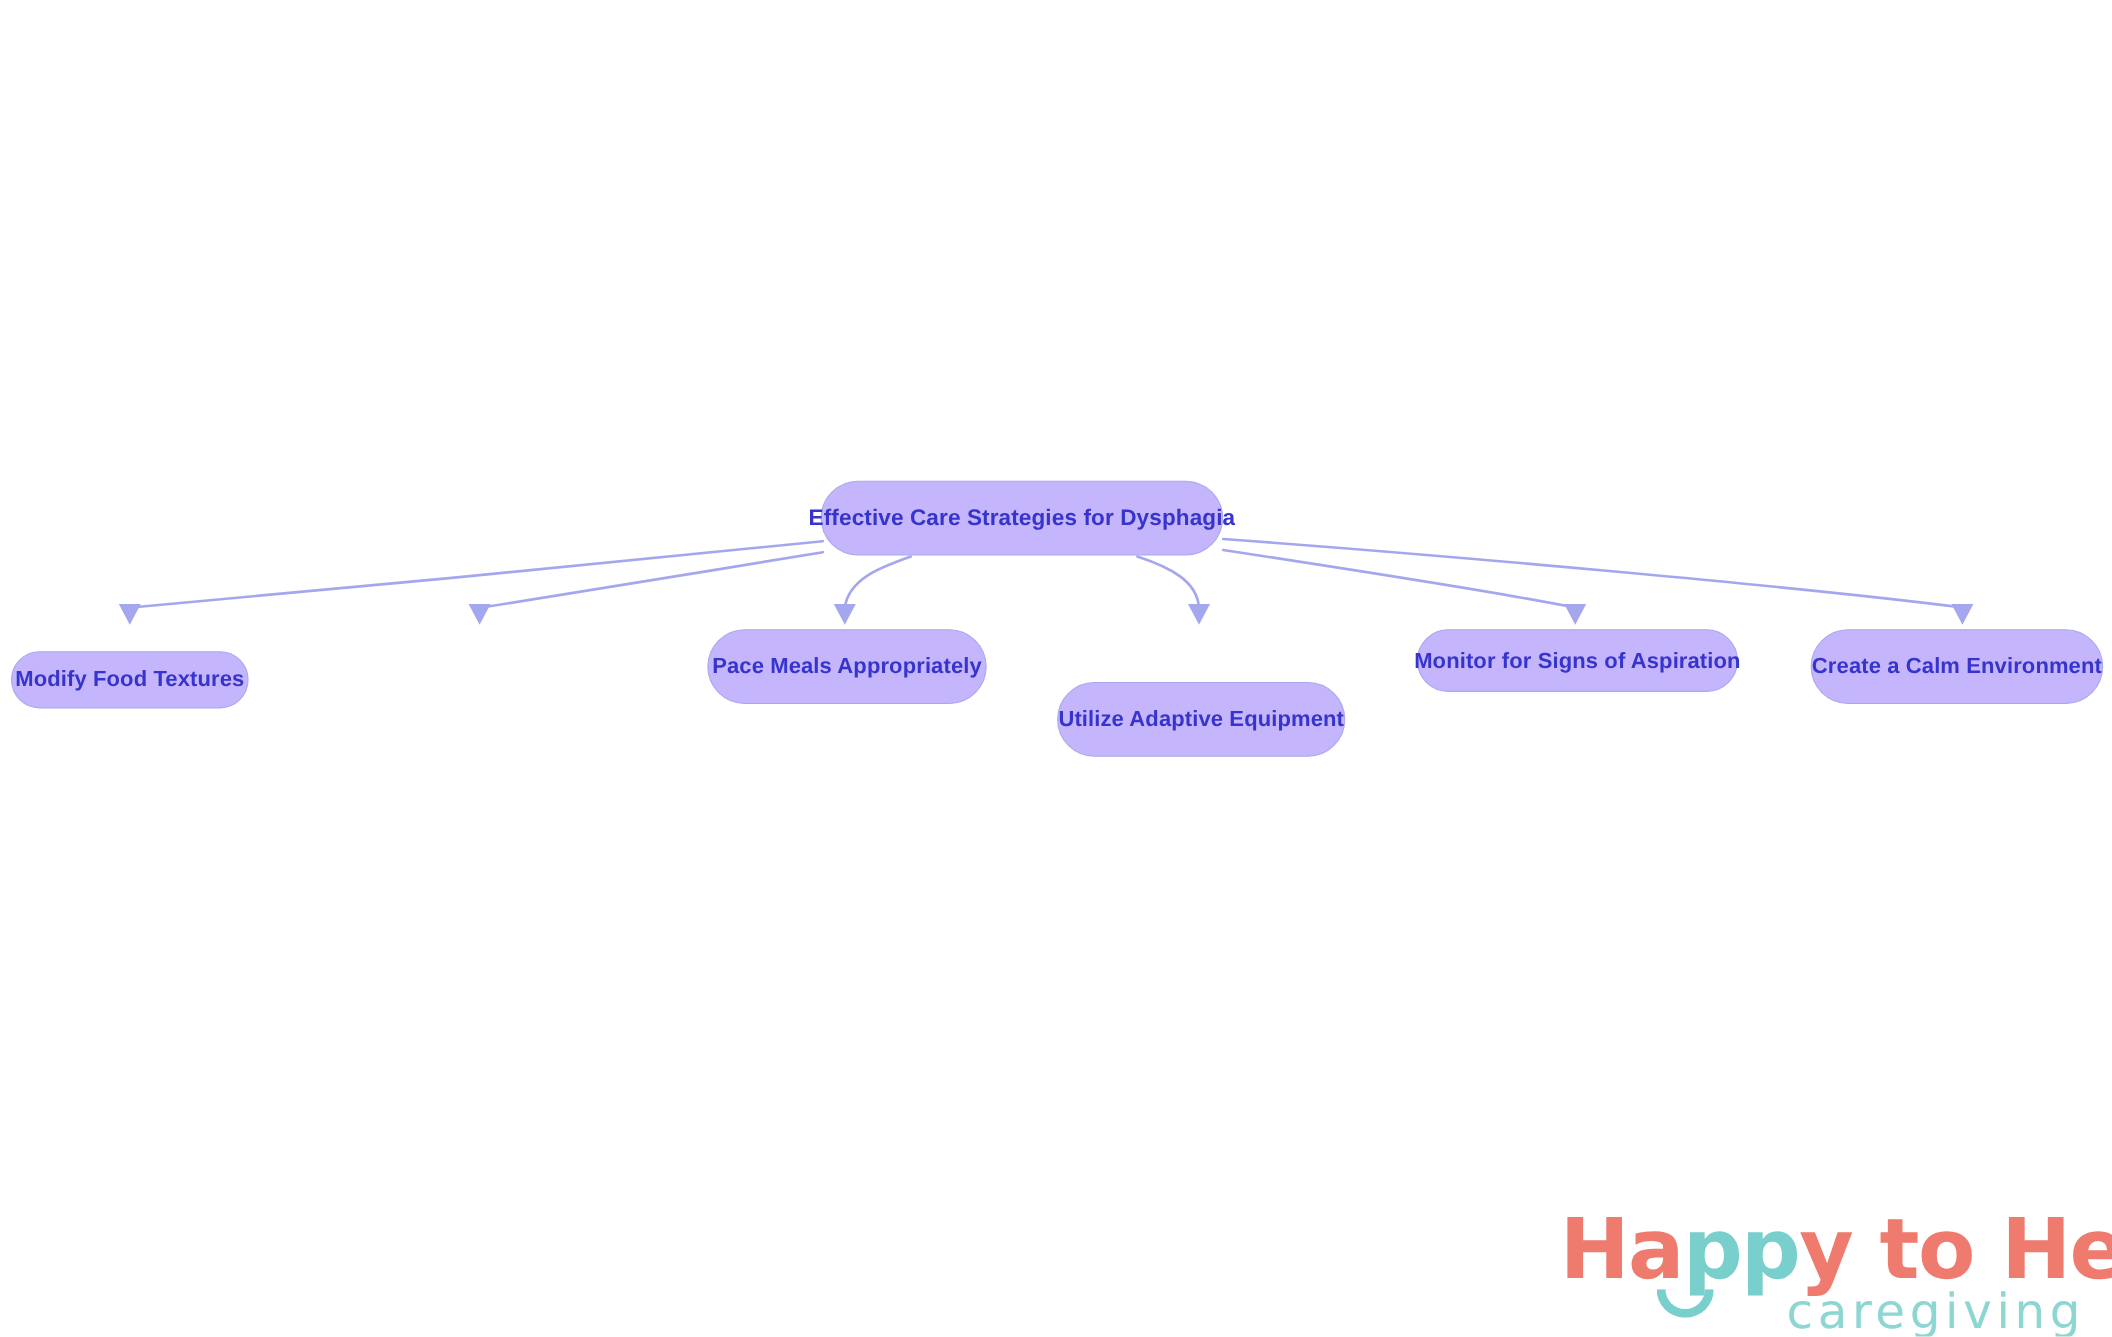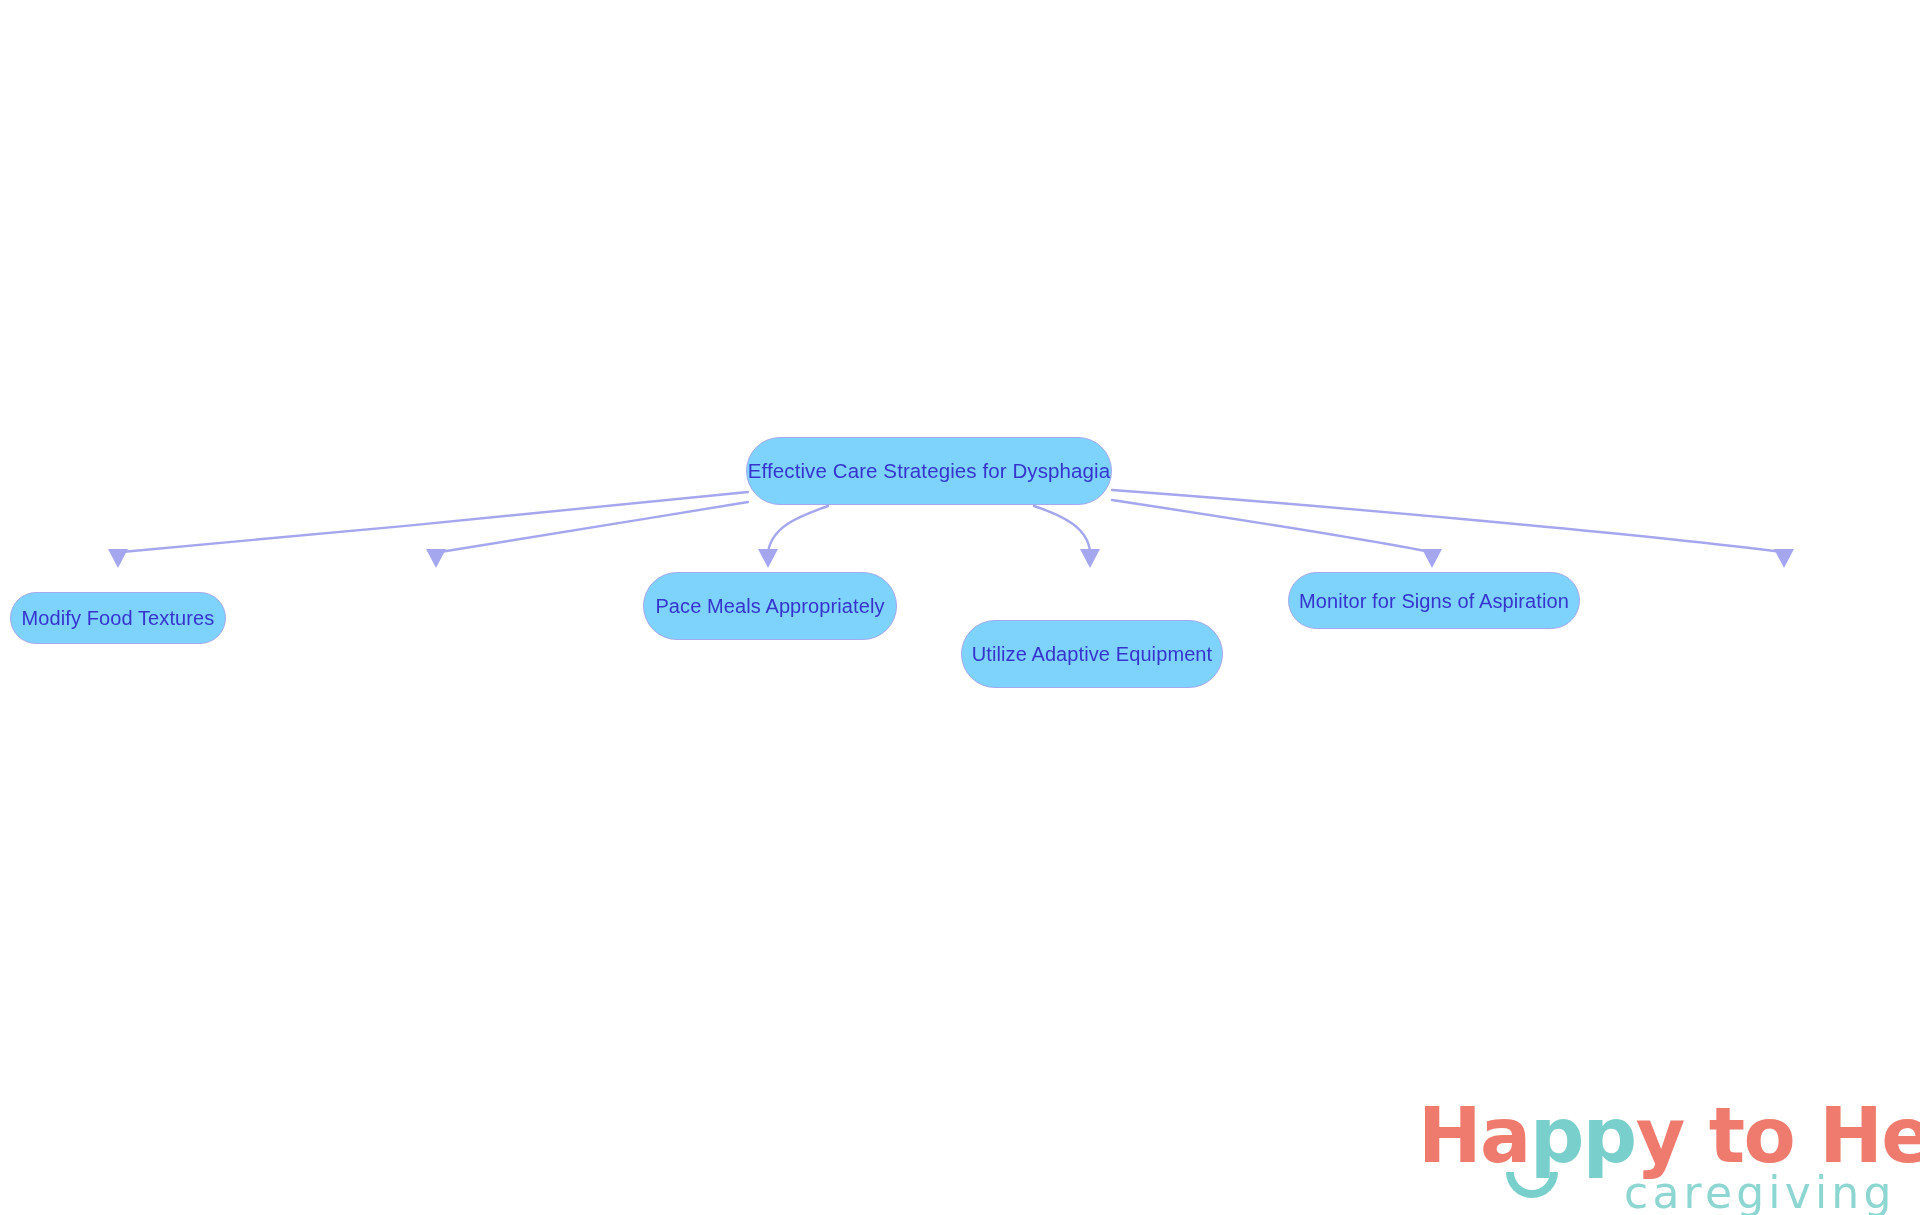--- a/index.html
+++ b/index.html
@@ -32,26 +32,26 @@
     height: 1215px;
     pointer-events: none;
   }
 
   .node {
     position: absolute;
     box-sizing: border-box;
     display: flex;
     align-items: center;
     justify-content: center;
-    background: #7dd3fc;
+    background: #c4b5fd;
     border: 1.6px solid #a7a9ee;
     border-radius: 38px;
     color: #3634cc;
     font-size: 20px;
-    font-weight: 400;
+    font-weight: 700;
     letter-spacing: 0.1px;
     white-space: nowrap;
     text-align: left;
   }
   .node-label {
     display: block;
     line-height: 1;
     padding: 0 6px;
   }
 
@@ -141,20 +141,23 @@
   </div>
 
   <div class="node" id="node-n4" style="left: 961px; top: 572px; width: 262px; height: 68px; margin-top: 48px;">
     <span class="node-label">Utilize Adaptive Equipment</span>
   </div>
 
   <div class="node" id="node-n5" style="left: 1288px; top: 572px; width: 292px; height: 57px;">
     <span class="node-label">Monitor for Signs of Aspiration</span>
   </div>
 
+  <div class="node" id="node-n6" style="left: 1646px; top: 572px; width: 266px; height: 68px;">
+    <span class="node-label">Create a Calm Environment</span>
+  </div>
 
   <div id="brand-logo">
     <div class="logo-wordmark">
       <span>Ha</span><span class="logo-teal">pp</span><span>y to Help</span>
     </div>
     <div class="logo-smile"></div>
     <div class="logo-subtitle">caregiving</div>
   </div>
 
 </div>

